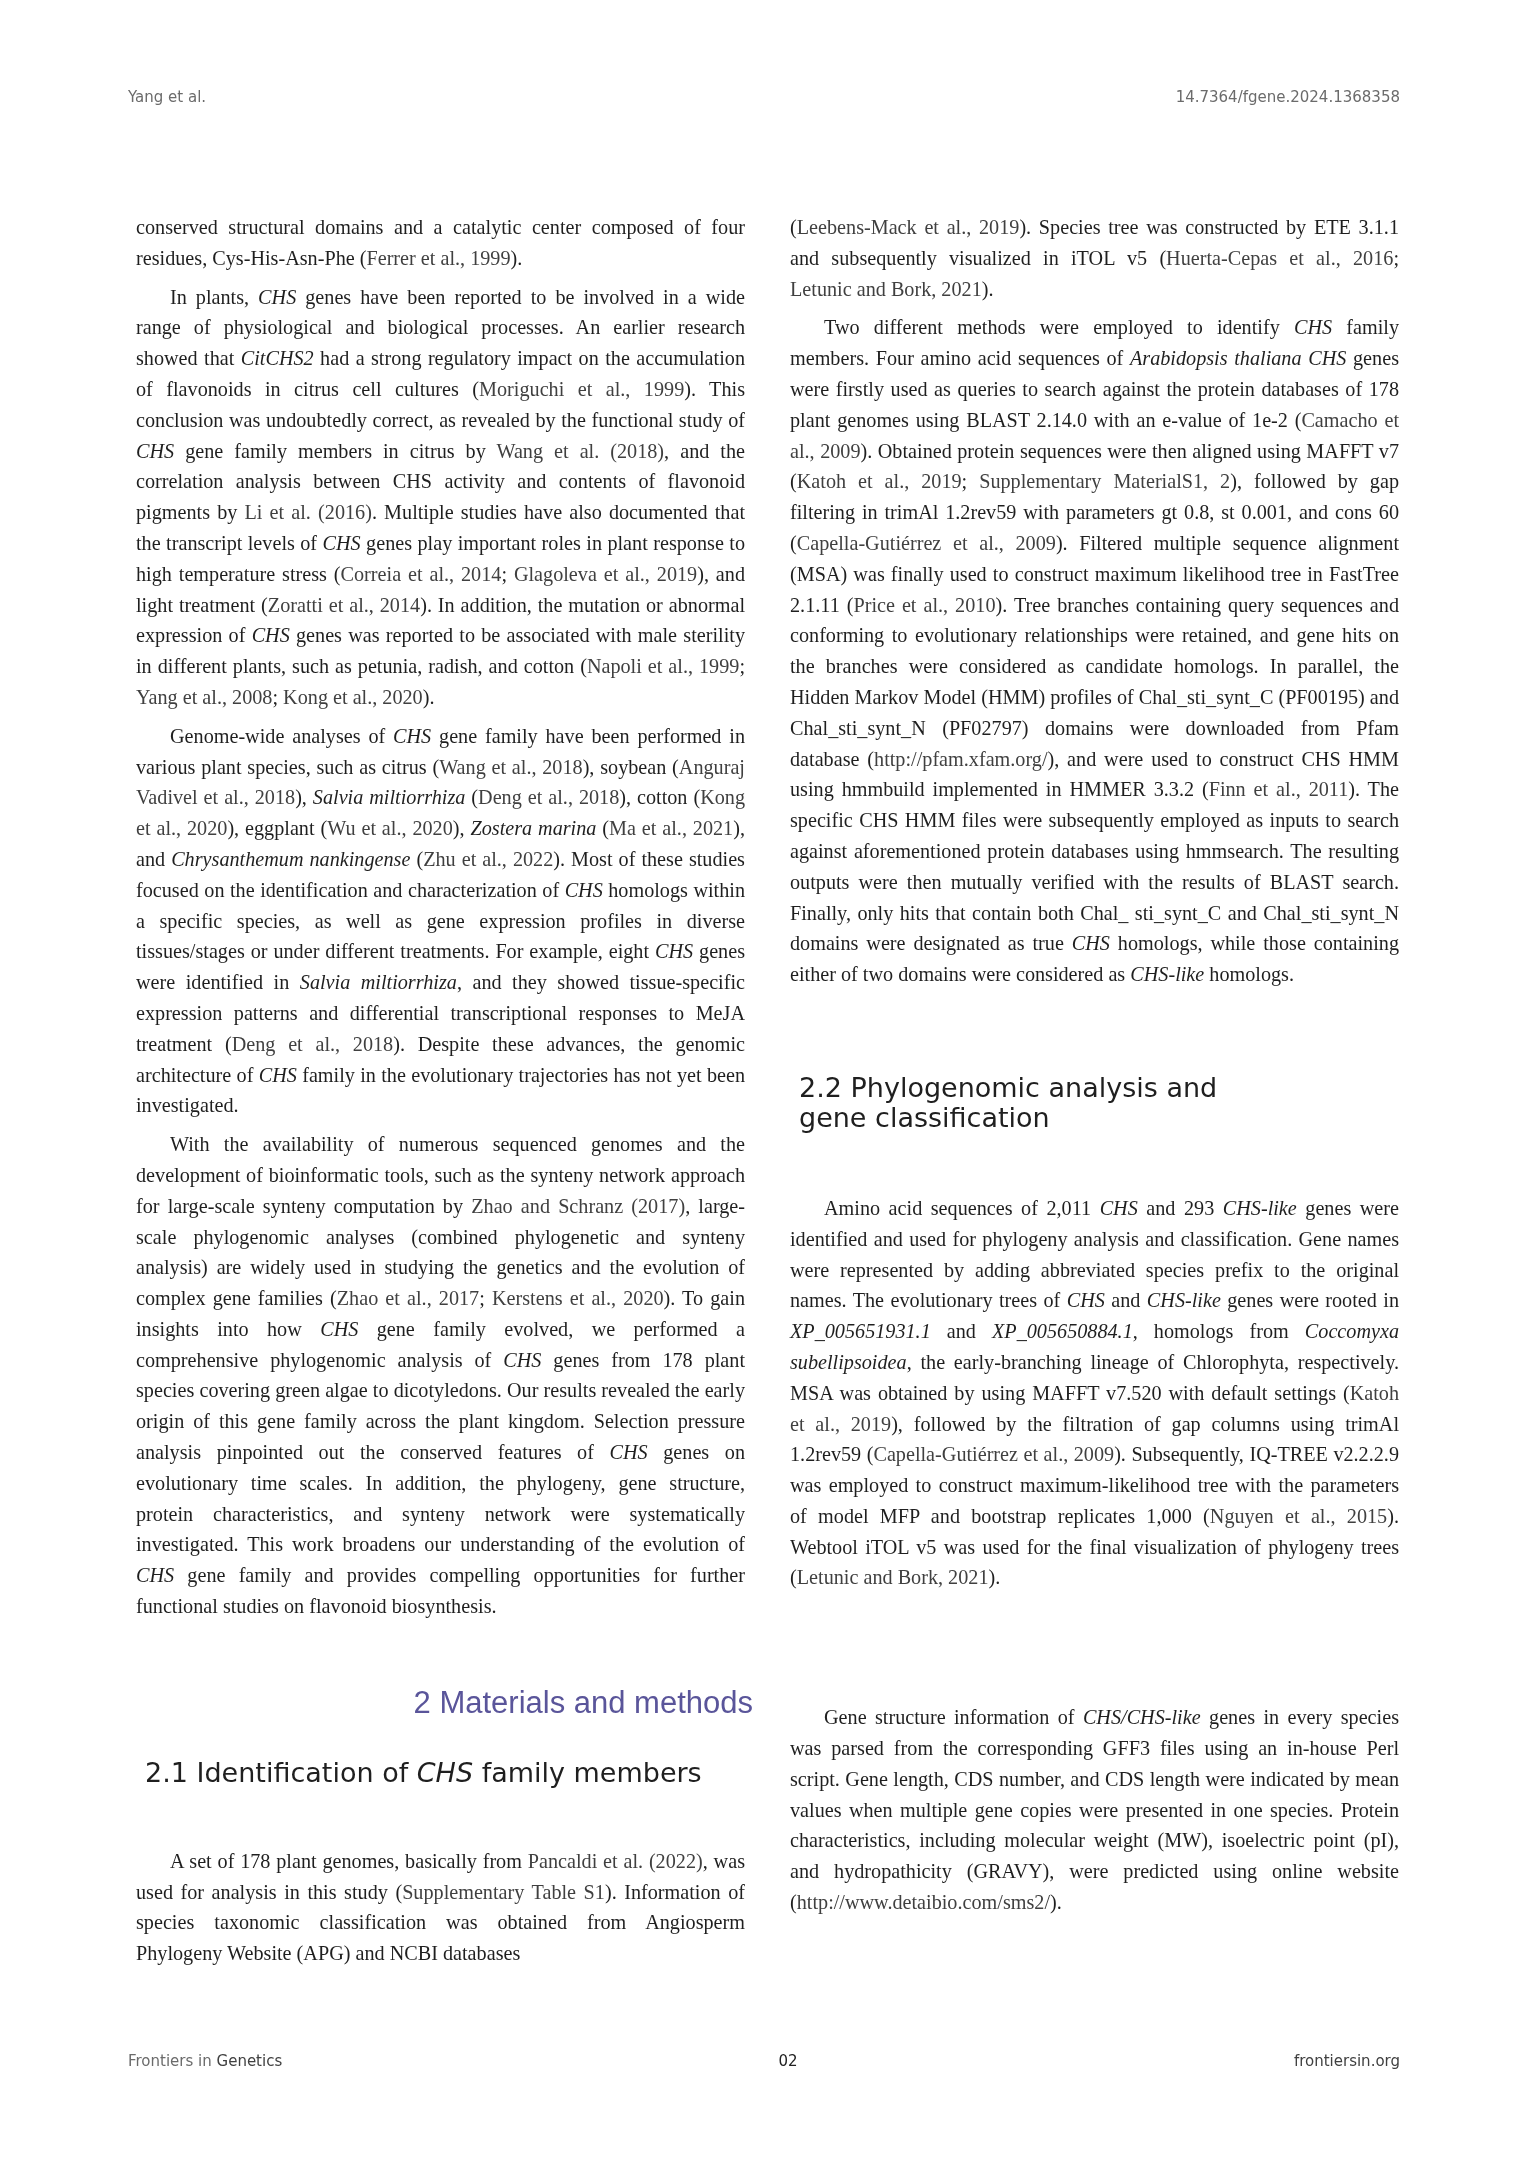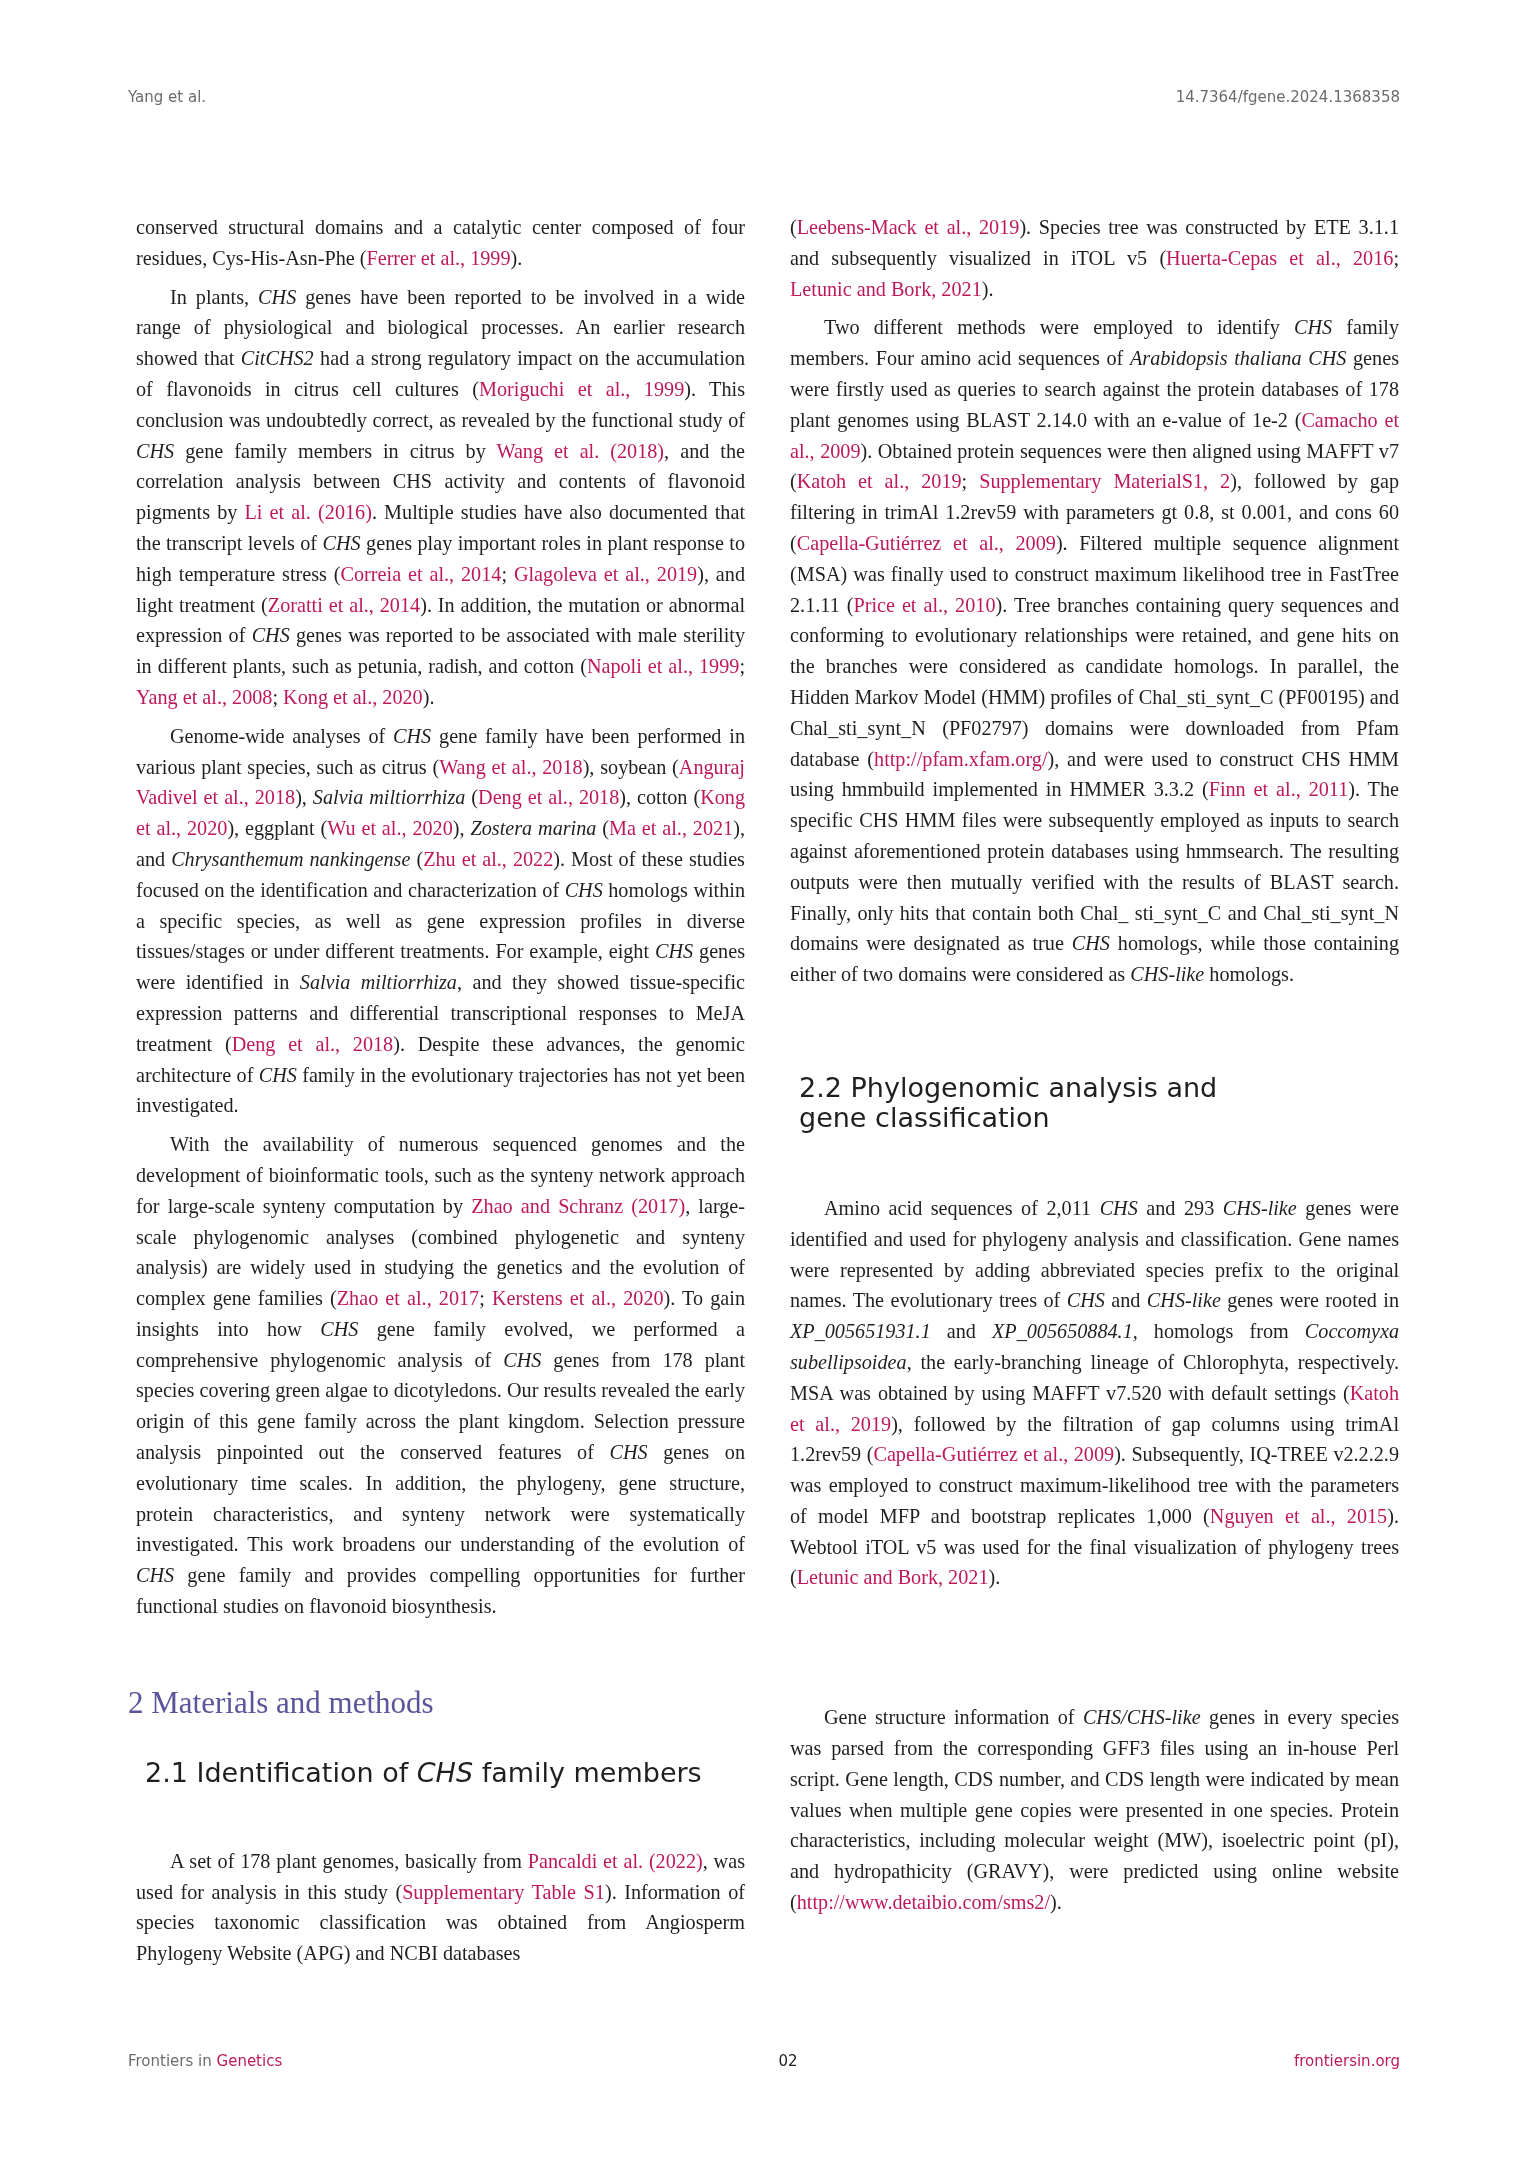--- a/index.html
+++ b/index.html
@@ -2,28 +2,28 @@
 <html><head>
 <meta charset="utf-8">
 <style>
   html, body { margin: 0; padding: 0; background: #ffffff; }
   body { width: 1528px; height: 2160px; position: relative; overflow: hidden; }
   .page { position: absolute; left: 0; top: 0; width: 1528px; height: 2160px; }
   .hdr, .ftr { position: absolute; left: 128px; right: 128px; font-family: "DejaVu Sans", sans-serif; font-size: 15px; color: #6b6b6b; display: flex; justify-content: space-between; align-items: center; gap: 24px; }
   .hdr { top: 88px; }
   .ftr { top: 2052px; }
   .ftr .mid { color: #222; }
-  .link { color: #be185d; }
+  .link { color: #404040; }
   .col { position: absolute; top: 204px; width: 625px; font-family: "Liberation Serif", "DejaVu Serif", serif; font-size: 20.2px; line-height: 30.8px; color: #1f1f1f; }
   .col.left { left: 128px; }
   .col.right { left: 782px; width: 625px; }
   .col p { margin: 8px; text-align: justify; }
   .col p.ind { text-indent: 34px; }
   .col em { font-style: italic; }
-  h2.sec { font-family: Liberation Serif, serif; font-weight: normal; color: #5a559a; font-size: 31px; line-height: 36px; margin: 0; }
+  h2.sec { font-family: Liberation Sans, sans-serif; font-weight: normal; color: #5a559a; font-size: 31px; line-height: 36px; margin: 0; text-align: right; }
   h3.sub { font-family: "DejaVu Sans", sans-serif; font-weight: normal; color: #1f1f1f; font-size: 27px; line-height: 30px; margin: 17px; }
   h3.sub em { font-style: italic; }
 </style>
 </head>
 <body>
 
 <div class="page">
 
   <div class="hdr">
     <span>Yang et al.</span>

